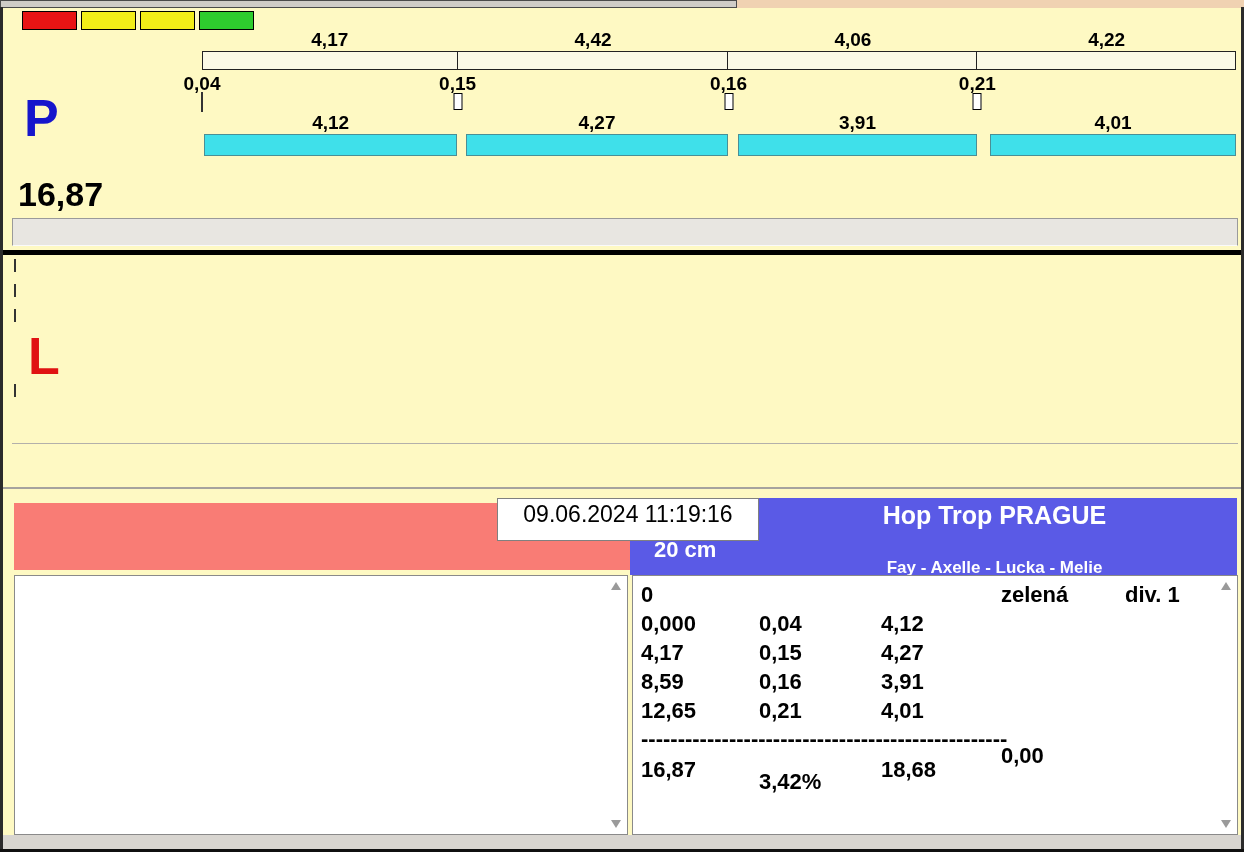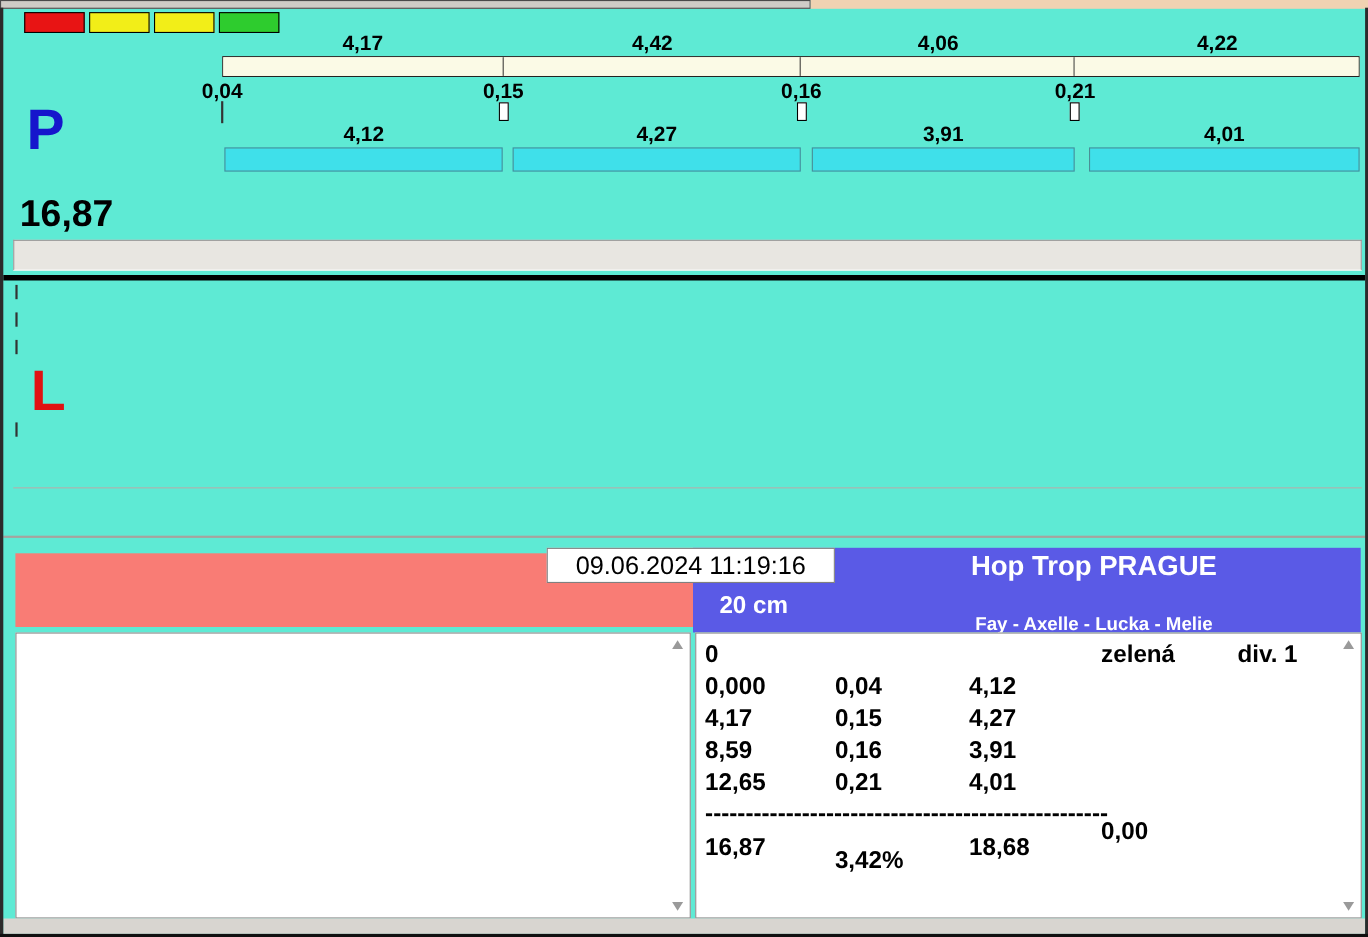--- a/index.html
+++ b/index.html
@@ -1,17 +1,17 @@
 <!DOCTYPE html>
 <html><head>
 <meta charset="utf-8">
 <style>
   html,body{margin:0;padding:0;}
   body{background:#9a9a9a;}
-  .screen{position:relative;width:1244px;height:852px;background:#5eead4;
+  .screen{position:relative;width:1244px;height:852px;background:#fef9c3;
           font-family:"Liberation Sans",sans-serif;overflow:hidden;}
   .screen *{box-sizing:border-box;}
 
   
   .frame-left{position:absolute;left:0;top:7px;width:3px;height:845px;background:#2b2b2b;}
   .frame-right{position:absolute;right:0;top:7px;width:3px;height:845px;background:#2b2b2b;}
   .frame-bottom{position:absolute;left:0;top:849px;width:1244px;height:3px;background:#101010;}
   .top-strip-left{position:absolute;left:0;top:0;width:737px;height:8px;background:#cfccc7;border:1px solid #4a4a4a;}
   .top-strip-right{position:absolute;left:737px;top:0;width:507px;height:8px;background:#f0d2b2;}
 
@@ -51,21 +51,21 @@
   .lmark{position:absolute;left:14px;width:2px;height:13px;background:#333;}
   .l-line{position:absolute;left:12px;top:443px;width:1226px;height:1px;background:#b3b0ab;}
   .sec-divider{position:absolute;left:3px;top:487px;width:1238px;height:2px;background:#a6a39e;}
 
   
   .highlight-box{position:absolute;left:14px;top:503px;width:616px;height:67px;background:#f97c75;}
   .team-header{position:absolute;left:630px;top:498px;width:607px;height:77px;background:#5a5ae6;color:#fff;}
   .team-name{position:absolute;left:130px;right:8px;top:3px;text-align:center;font-size:25px;font-weight:bold;}
   .team-members{position:absolute;left:130px;right:8px;top:42px;text-align:center;font-size:17px;font-weight:bold;margin-top:18px;}
   .distance{position:absolute;left:24px;top:39px;font-size:22px;font-weight:bold;}
-  .timestamp-box{position:absolute;left:497px;top:498px;width:262px;height:32px;background:#fff;
+  .timestamp-box{position:absolute;left:497px;top:498px;width:262px;height:43px;background:#fff;
                  border:1px solid #808080;z-index:5;text-align:center;line-height:31px;font-size:23px;color:#000;}
 
   .list-panel{position:absolute;background:#fff;border:1px solid #8a8a8a;}
   .left-list{left:14px;top:575px;width:614px;height:260px;}
   .results-panel{left:632px;top:575px;width:606px;height:260px;font-size:22px;font-weight:bold;color:#000;}
   .cell{position:absolute;white-space:nowrap;line-height:22px;}
   .tri-up,.tri-down{position:absolute;width:0;height:0;border-left:5px solid transparent;border-right:5px solid transparent;}
   .tri-up{border-bottom:8px solid #9a9a9a;}
   .tri-down{border-top:8px solid #9a9a9a;}
 

